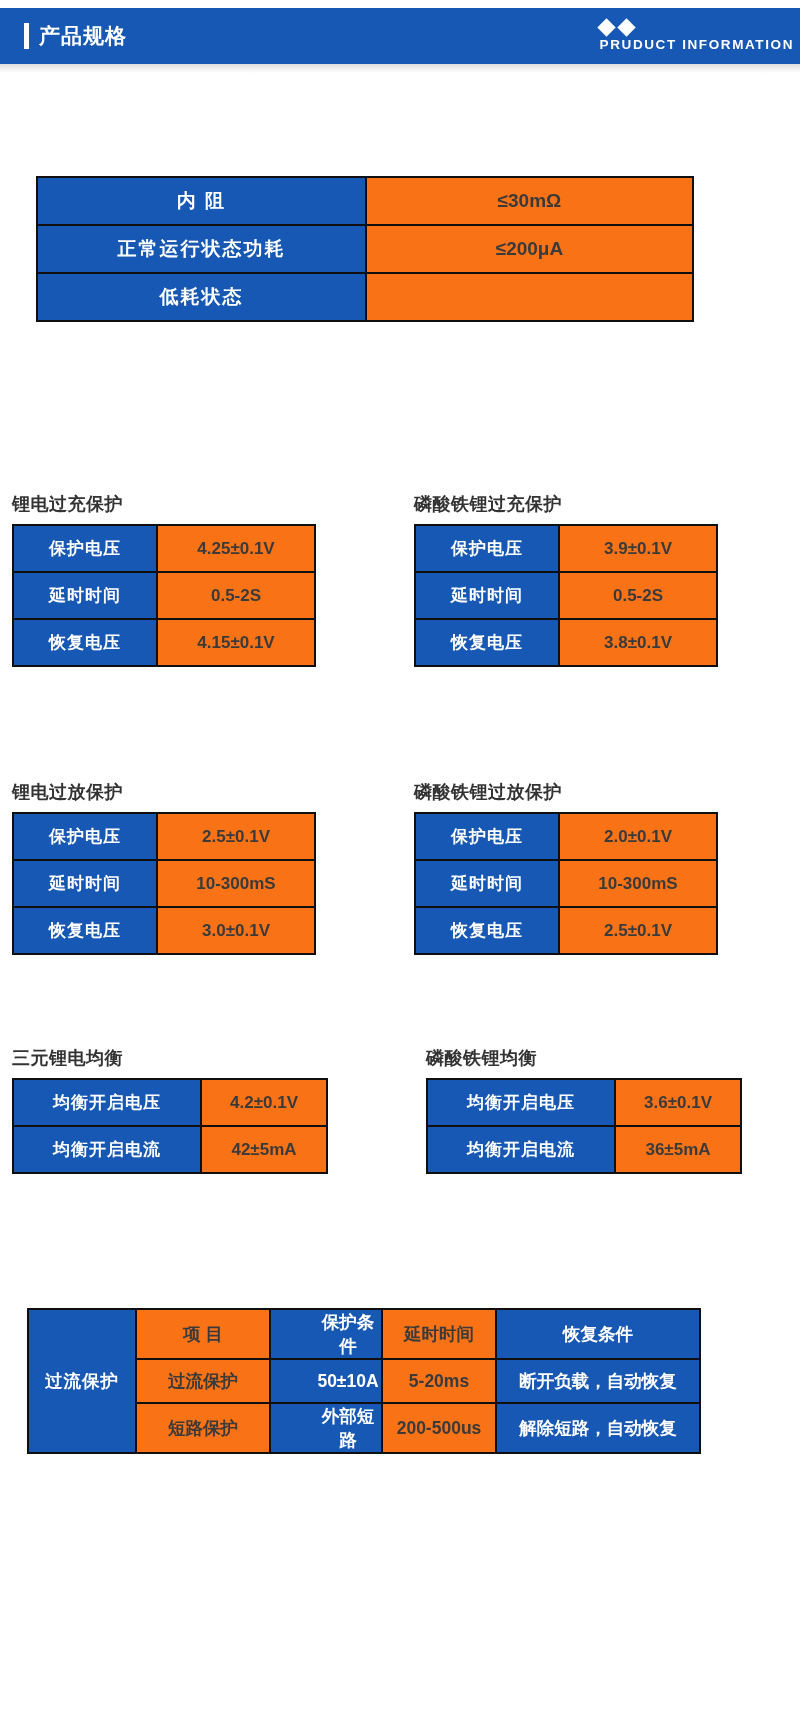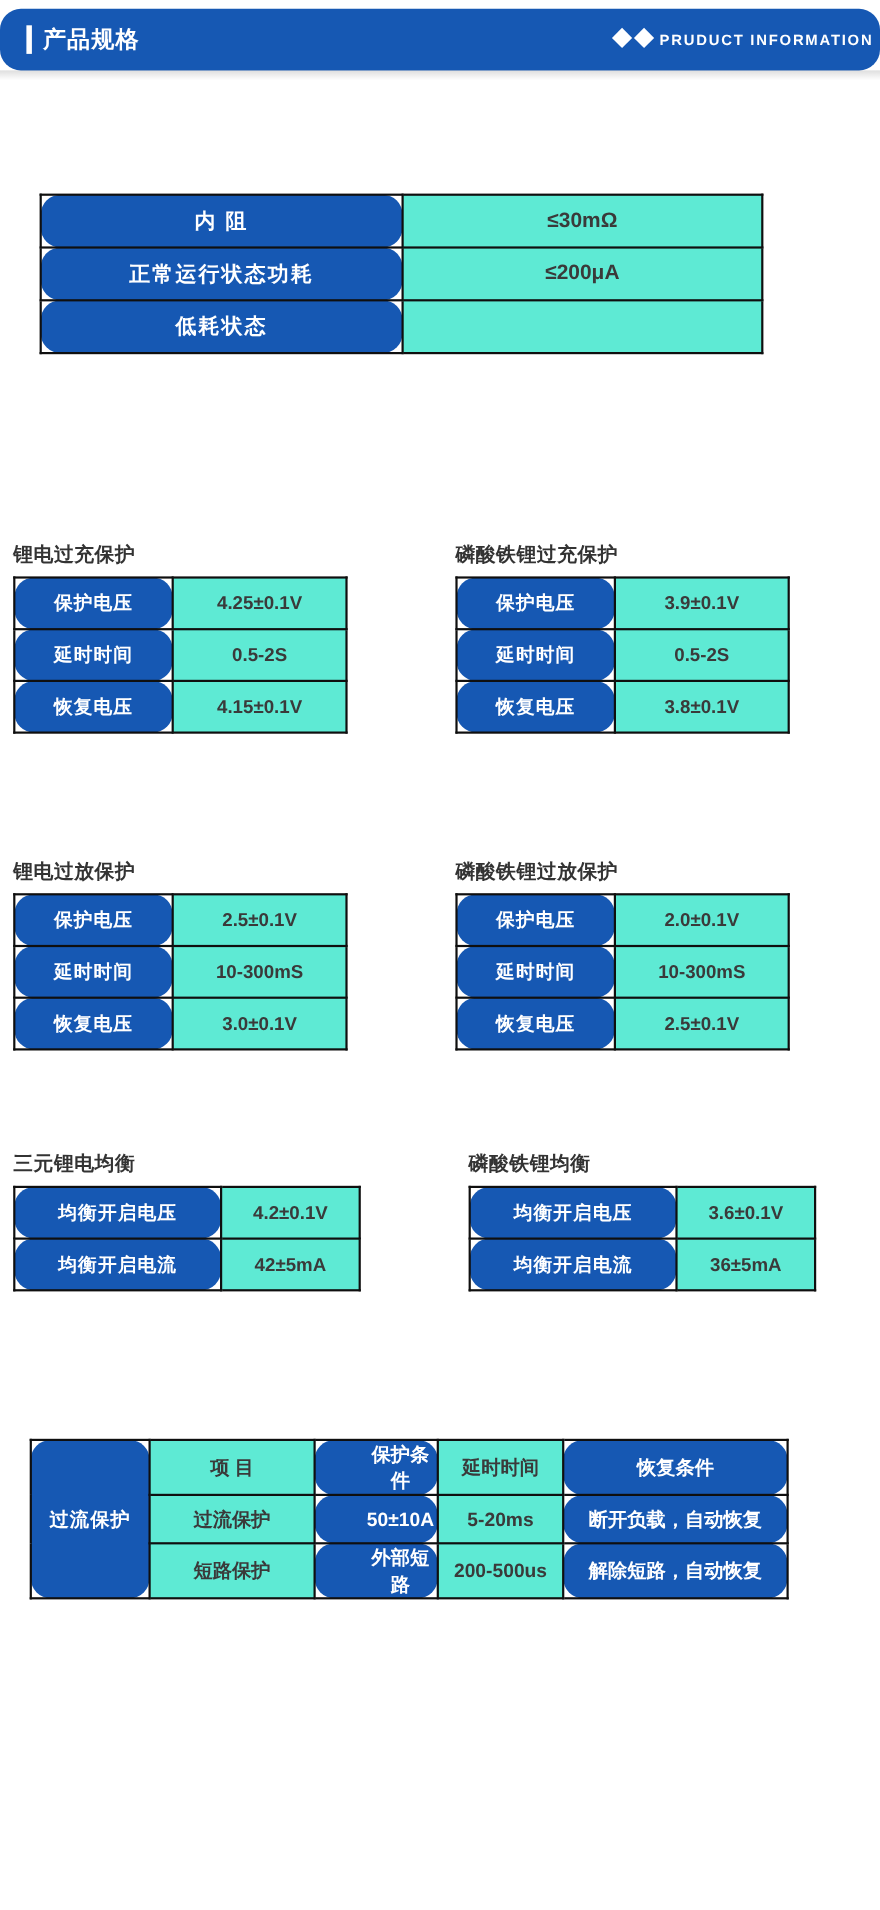--- a/index.html
+++ b/index.html
@@ -8,32 +8,32 @@
     background: #ffffff;
     font-family: "Liberation Sans", "DejaVu Sans", sans-serif;
   }
   body { width: 800px; height: 1736px; position: relative; overflow: hidden; }
 
   
   .header {
     position: absolute; left: 0; top: 8px;
     width: 800px; height: 56px;
     background: #1658b3;
-    display: flex; align-items: center; border-radius: 19px;
+    display: flex; align-items: center;
   }
   .header-left { display: flex; align-items: center; margin-left: 24px; }
   .title-bar {
     width: 5px; height: 26px; background: #ffffff; margin-right: 10px;
   }
   .header-title {
     color: #ffffff; font-size: 21px; font-weight: bold; letter-spacing: 1px;
   }
   .header-right {
     margin-left: auto; margin-right: 6px;
-    display: flex; flex-direction: row; align-items: center;
+    display: flex; flex-direction: column; align-items: flex-start;
   }
   .diamonds { display: flex; gap: 7px; margin-bottom: 3px; margin-right: 8px; }
   .diamond {
     width: 13px; height: 13px; background: #ffffff;
     transform: rotate(45deg);
   }
   .header-sub {
     color: #ffffff; font-size: 13.5px; font-weight: bold; letter-spacing: 1.6px;
   }
   .header-shadow {
@@ -44,22 +44,22 @@
   
   table { border-collapse: collapse; }
   td {
     border: 2px solid #0f0f0f;
     font-size: 17px;
     text-align: center;
     vertical-align: middle;
     color: #2b2b2b;
     font-weight: bold;
   }
-  td.lbl { background: #1658b3; color: #ffffff; font-weight: bold; border-radius: 18px; }
-  td.val { background: #5eead4; color: #3a3a3a; font-weight: bold; }
+  td.lbl { background: #1658b3; color: #ffffff; font-weight: bold; }
+  td.val { background: #f97316; color: #3a3a3a; font-weight: bold; }
 
   
   .spec-table {
     position: absolute; left: 36px; top: 176px; width: 658px;
   }
   .spec-table td { height: 48px; }
   .spec-table td.lbl { width: 330px; font-size: 19px; letter-spacing: 2px; }
   .spec-table td.val { width: 328px; font-size: 19px; }
 
   
@@ -84,21 +84,21 @@
   .w-lbl-c { width: 188px; }
   .w-val-c { width: 126px; }
 
   
   .oc-table { position: absolute; left: 27px; top: 1308px; }
   .oc-table td { height: 44px; font-size: 17.5px; }
   .oc-rowlbl {
     background: #1658b3; color: #ffffff; width: 108px;
     font-size: 18px; letter-spacing: 1px;
   }
-  .oc-c1 { width: 150px; }
+  .oc-c1 { width: 134px; }
   .oc-c2 { width: 112px; padding-left: 44px; }
   .oc-c3 { width: 114px; }
   .oc-c4 { width: 204px; }
 </style>
 </head>
 <body>
 
 <div class="header">
   <div class="header-left">
     <div class="title-bar"></div>

